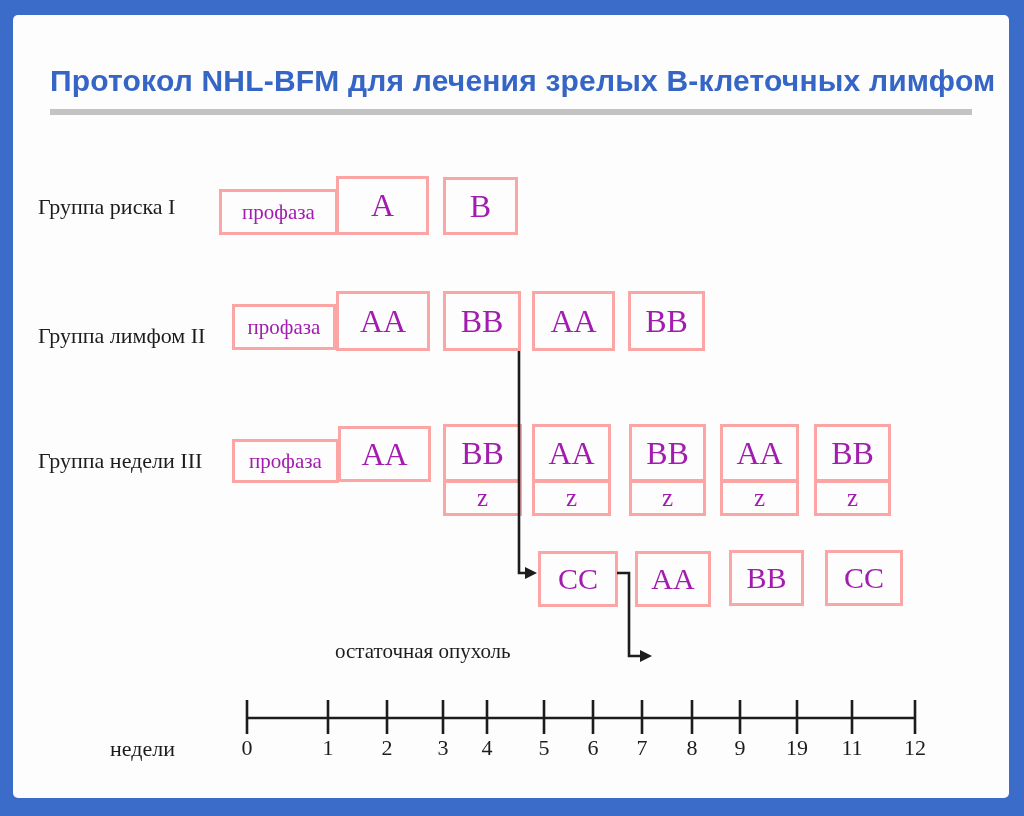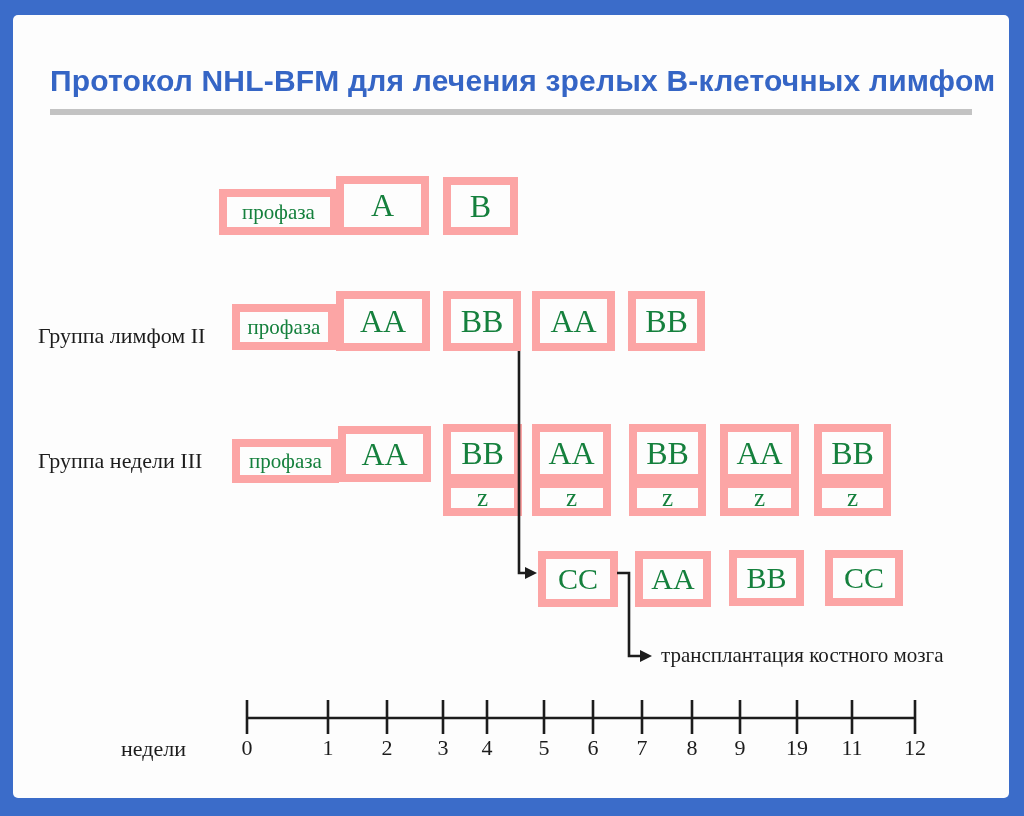--- a/index.html
+++ b/index.html
@@ -22,53 +22,54 @@
   }
   .rule{
     position:absolute;left:50px;top:98px;width:922px;height:6px;
     background:#c3c3c3;
   }
   .grp-label{
     position:absolute;font-size:22px;color:#1c1c1c;white-space:nowrap;
   }
   .bx{
     position:absolute;box-sizing:border-box;
-    border:8px solid #fca5a5;background:#fdfdfd;
+    border:3px solid #fca5a5;background:#fdfdfd;
     display:flex;align-items:center;justify-content:center;
-    color:#15803d;z-index:1;
+    color:#a21caf;z-index:1;
   }
   .bx.prophase{font-size:21px;}
   .ann{
     position:absolute;font-size:21px;color:#1c1c1c;white-space:nowrap;z-index:1;
   }
   .tick-num{
     position:absolute;width:34px;text-align:center;
     font-size:22px;color:#1c1c1c;top:724px;z-index:1;
   }
   svg.overlay{position:absolute;left:0;top:0;z-index:2;}
 </style>
 </head>
 <body>
 
 <div class="panel"></div>
 
 <div class="stage">
   <div class="title">Протокол NHL-BFM для лечения зрелых В-клеточных лимфом</div>
   <div class="rule"></div>
 
+  <div class="grp-label" style="left:38px;top:183px;">Группа риска I</div>
   <div class="grp-label" style="left:38px;top:312px;">Группа лимфом II</div>
   <div class="grp-label" style="left:38px;top:437px;">Группа недели III</div>
 
 
   <div class="ann" style="left:335px;top:626px;line-height:29px;">
+    <div>остаточная опухоль</div>
   </div>
 
-  <div class="ann" style="left:661px;top:632px;">трансплантация костного мозга</div>
 
-  <div class="ann" style="left:110px;top:725px;font-size:22px;margin-left:11px;">недели</div>
+  <div class="ann" style="left:110px;top:725px;font-size:22px;">недели</div>
 
   <div id="boxes">
       <div class="bx prophase" style="left: 219px; top: 178px; width: 119px; height: 46px; font-size: 21px;">профаза</div>
       <div class="bx" style="left: 336px; top: 165px; width: 93px; height: 59px; font-size: 32px;">A</div>
       <div class="bx" style="left: 443px; top: 166px; width: 75px; height: 58px; font-size: 32px;">B</div>
       <div class="bx prophase" style="left: 232px; top: 293px; width: 104px; height: 46px; font-size: 21px;">профаза</div>
       <div class="bx" style="left: 336px; top: 280px; width: 94px; height: 60px; font-size: 32px;">AA</div>
       <div class="bx" style="left: 443px; top: 280px; width: 78px; height: 60px; font-size: 32px;">BB</div>
       <div class="bx" style="left: 532px; top: 280px; width: 83px; height: 60px; font-size: 32px;">AA</div>
       <div class="bx" style="left: 628px; top: 280px; width: 77px; height: 60px; font-size: 32px;">BB</div>

